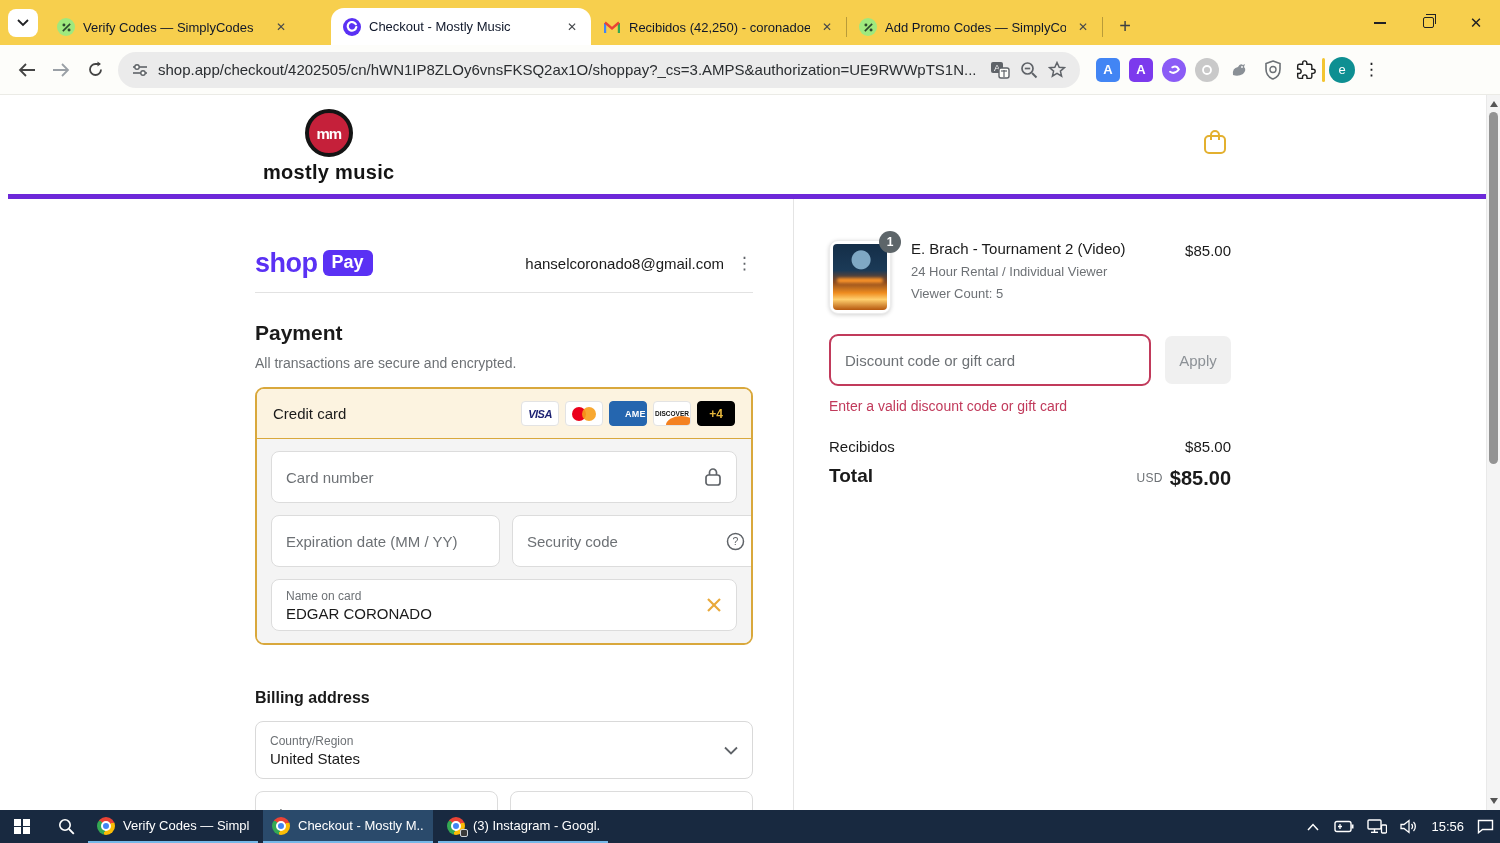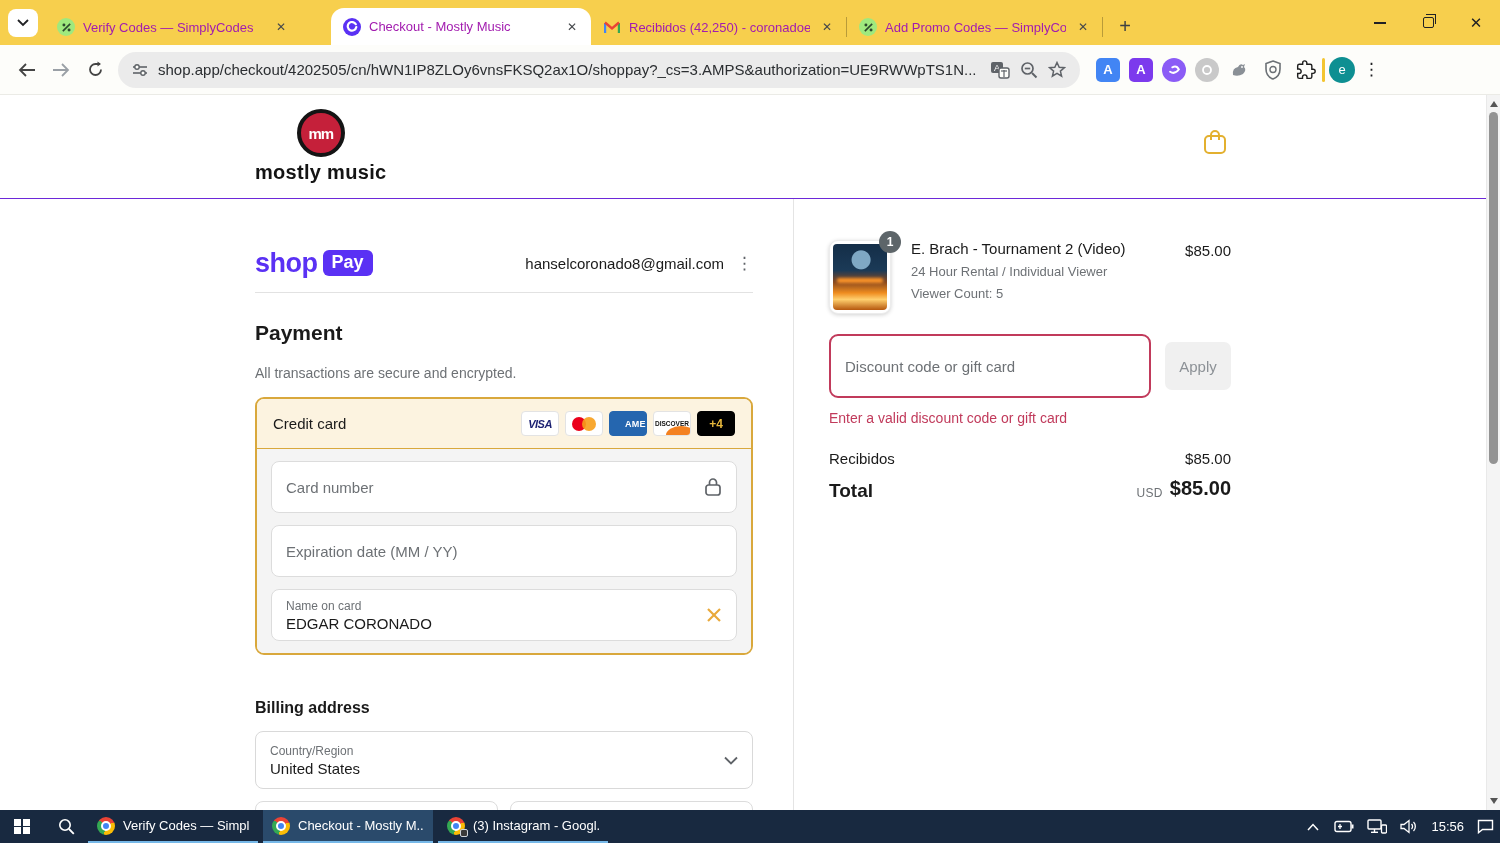--- a/index.html
+++ b/index.html
@@ -4,21 +4,21 @@
 <style>
   * { box-sizing: border-box; margin: 0; padding: 0; }
   html,body { width:1500px; height:843px; overflow:hidden; font-family:"Liberation Sans", sans-serif; background:#fff; }
 
   
   .tabstrip { height:45px; background:#f7cf4d; display:flex; align-items:flex-end; position:relative; }
   .tab-search-btn { position:absolute; left:8px; top:9px; width:30px; height:28px; background:#fff; border-radius:8px; display:flex; align-items:center; justify-content:center; }
   .tabs { display:flex; align-items:flex-end; margin-left:45px; height:45px; }
   .tab { width:255px; height:36px; display:flex; align-items:center; gap:8px; padding:0 10px 0 12px; }
   .tab.active { width:260px; background:#fff; border-radius:13px 13px 0 0; height:37px;margin-left:31px; }
-  .tab-title { flex:1; font-size:13px; color:#a21caf; white-space:nowrap; overflow:hidden; }
+  .tab-title { flex:1; font-size:13px; color:#0f172a; white-space:nowrap; overflow:hidden; }
   .tab-close { font-size:12px; color:#45484b; padding:2px 4px; cursor:default; }
   .tab-sep { width:1px; height:20px; background:rgba(0,0,0,.25); margin-bottom:8px; }
   .favicon { width:18px; height:18px; border-radius:50%; flex:0 0 18px; display:flex; align-items:center; justify-content:center; }
   .favicon.simplycodes { background:#9fe97e; }
   .favicon.shopapp { background:#5a31f4; }
   .favicon.gmail { background:transparent; border-radius:0; }
   .newtab-btn { width:28px; height:28px; display:flex; align-items:center; justify-content:center; font-size:20px; color:#3c4043; margin:0 0 5px 8px; }
   .win-controls { position:absolute; right:0; top:0; height:45px; display:flex; align-items:center; }
   .win-btn { width:48px; height:45px; display:flex; align-items:center; justify-content:center; color:#202124; }
   .min-glyph { width:12px; height:2px; background:#202124; }
@@ -42,42 +42,42 @@
 
   
   .page { position:relative; height:715px; background:#fff; overflow:hidden; }
   .scrollbar { position:absolute; right:0; top:0; width:14px; height:715px; background:#f4f4f4; border-left:1px solid #e9e9e9; z-index:30; }
   .scroll-thumb { position:absolute; left:2px; top:17px; width:9px; height:352px; background:#939393; border-radius:5px; }
   .scroll-arrow { position:absolute; left:0; width:14px; height:14px; display:flex; align-items:center; justify-content:center; }
   .scroll-arrow.up { top:2px; } .scroll-arrow.down { bottom:2px; }
   .tri-up { width:0;height:0;border-left:4px solid transparent;border-right:4px solid transparent;border-bottom:6px solid #555; }
   .tri-down { width:0;height:0;border-left:4px solid transparent;border-right:4px solid transparent;border-top:6px solid #555; }
 
-  .site-header { height:104px; border-bottom:1px solid #6d28d9; position:relative; }
+  .site-header { height:104px; border-bottom:5px solid #6d28d9; position:relative;margin-left:8px; }
   .brand-block { position:absolute; left:255px; top:14px; display:flex; flex-direction:column; align-items:center; gap:4px; }
   .brand-logo { width:48px; height:48px; border-radius:50%; background:#c5203a; border:4px solid #141414; display:flex; align-items:center; justify-content:center; color:#fff; font-weight:bold; font-size:15px; letter-spacing:-1px; }
   .brand-name { font-size:20px; font-weight:bold; color:#141414; letter-spacing:.3px; }
   .cart-btn { position:absolute; right:272px; top:33px; }
 
   .content { position:absolute; top:104px; left:0; right:14px; bottom:0; display:flex; }
   .left-col { width:793px; padding:48px 40px 0 255px; }
   .right-col { flex:1; border-left:1px solid #e4e4e4; padding:41px 0 0 35px; }
   .right-inner { width:402px; }
 
   .shoppay-row { display:flex; justify-content:space-between; align-items:center; height:32px; }
   .shoppay-logo { display:flex; align-items:center; }
   .shoppay-shop { color:#5a31f4; font-size:27px; font-weight:800; letter-spacing:-.5px; }
   .shoppay-pay { background:#5a31f4; color:#fff; font-size:18px; font-weight:bold; border-radius:6px; padding:2px 9px 3px; margin-left:5px; }
   .email-wrap { display:flex; align-items:center; gap:12px; }
   .email-text { font-size:15px; color:#1a1a1a; }
   .kebab { font-size:17px; color:#5f6368; }
   .lc-divider { border-top:1px solid #e2e2e2; margin-top:13px; }
 
   .pay-heading { margin-top:28px; font-size:21px; font-weight:bold; color:#1a1a1a; }
-  .pay-sub { margin-top:20px; font-size:14px; color:#6d7175; }
+  .pay-sub { margin-top:10px; font-size:14px; color:#6d7175; }
 
   .card-box { margin-top:16px; border:2px solid #d9a83c; border-radius:9px; overflow:hidden; }
   .card-head { background:#fcf3e0; display:flex; justify-content:space-between; align-items:center; padding:12px 16px; border-bottom:1px solid #d9a83c; }
   .card-head-label { font-size:15px; color:#1a1a1a; }
   .badges { display:flex; gap:6px; }
   .badge { width:38px; height:25px; border-radius:4px; border:1px solid #e3e3e3; background:#fff; display:flex; align-items:center; justify-content:center; position:relative; overflow:hidden; }
   .badge-visa span { color:#1a1f71; font-weight:bold; font-style:italic; font-size:11px; letter-spacing:-.5px; }
   .mc-c { width:14px; height:14px; border-radius:50%; position:absolute; top:5px; }
   .mc-red { background:#eb001b; left:6px; } .mc-or { background:#f79e1b; right:6px; opacity:.9; }
   .badge-amex { background:#2566af; border-color:#2566af;padding-left:21px; }
@@ -113,30 +113,30 @@
       linear-gradient(180deg,#142e48 0%,#1b3a57 40%,#8a4a20 58%,#ef8c1e 74%,#ffcf6e 84%,#b5570e 100%);
   }
   .thumb-img::after { content:""; position:absolute; left:8%; right:8%; top:52%; height:5px; background:rgba(255,150,40,.95); filter:blur(1.5px); border-radius:2px; }
   .qty-badge { position:absolute; top:-9px; right:-10px; width:22px; height:22px; border-radius:50%; background:#5d6569; color:#fff; font-size:12px; font-weight:bold; display:flex; align-items:center; justify-content:center; }
   .product-info { flex:1; }
   .product-title { font-size:15px; color:#1a1a1a; }
   .product-variant, .product-viewers { font-size:13px; color:#6d7175; margin-top:7px; }
   .product-price { font-size:15px; color:#1a1a1a; margin-top:2px; }
 
   .discount-row { display:flex; gap:14px; margin-top:20px; align-items:center; }
-  .discount-field { flex:1; border:2px solid #c13a5b; border-radius:9px; height:64px; background:#fff; display:flex; align-items:center; padding:0 14px;justify-content:flex-end; }
+  .discount-field { flex:1; border:2px solid #c13a5b; border-radius:9px; height:52px; background:#fff; display:flex; align-items:center; padding:0 14px;justify-content:flex-end; }
   .discount-field input { border:none; outline:none; flex:1; font-size:15px; color:#1a1a1a; font-family:"Liberation Sans", sans-serif; }
   .discount-field input::placeholder { color:#6d7175; opacity:1; }
   .apply-btn { width:66px; height:48px; background:#f0f0f0; border:none; border-radius:7px; color:#8c9196; font-size:15px; font-family:"Liberation Sans", sans-serif; }
   .discount-error { margin-top:12px; font-size:14px; color:#c13a5b; }
 
   .subtotal-row { display:flex; justify-content:space-between; margin-top:24px; font-size:15px; color:#1a1a1a; }
   .total-row { display:flex; justify-content:space-between; align-items:baseline; margin-top:10px; }
   .total-label { font-size:19px; font-weight:bold; color:#1a1a1a; }
-  .total-right { display:flex; align-items:flex-end; gap:7px; }
+  .total-right { display:flex; align-items:center; gap:7px; }
   .total-currency { font-size:12px; color:#6d7175; letter-spacing:.3px; }
   .total-value { font-size:20px; font-weight:bold; color:#1a1a1a; }
 
   
   .taskbar { height:33px; background:#182940; display:flex; align-items:center; position:relative; }
   .tb-start, .tb-search { width:44px; height:33px; display:flex; align-items:center; justify-content:center; }
   .win-logo { display:grid; grid-template-columns:7px 7px; grid-template-rows:7px 7px; gap:1.5px; }
   .win-logo span { background:#fff; }
   .task-btn { width:170px; height:33px; display:flex; align-items:center; gap:8px; padding:0 9px; border-bottom:2px solid #76b8e8; margin-right:5px; color:#fff; font-size:13px; }
   .task-btn.active { background:#2a4a6b; }
@@ -368,20 +368,27 @@
             <input type="text" placeholder="Card number" style="">
             <svg width="18" height="20" viewBox="0 0 18 20">
                 <rect x="2" y="8" width="14" height="10" rx="2.5" fill="none" stroke="#5f6368" stroke-width="1.7"></rect>
                 <path d="M5.5 8 V5.5 a3.5 3.5 0 0 1 7 0 V8" fill="none" stroke="#5f6368" stroke-width="1.7"></path>
               </svg>
           </div>
           <div class="field-row">
             <div class="field">
               <input type="text" placeholder="Expiration date (MM / YY)" style="">
             </div>
+            <div class="field">
+              <input type="text" placeholder="Security code" style="">
+              <svg width="19" height="19" viewBox="0 0 19 19">
+                  <circle cx="9.5" cy="9.5" r="8" fill="none" stroke="#5f6368" stroke-width="1.5"></circle>
+                  <text x="6.6" y="13.4" font-size="10.5" fill="#5f6368" font-family="sans-serif">?</text>
+                </svg>
+            </div>
           </div>
           <div class="field">
             <div class="stacked-inner">
               <span class="stacked-label">Name on card</span>
               <span class="stacked-value">EDGAR CORONADO</span>
             </div>
             <svg width="16" height="16" viewBox="0 0 16 16">
                 <line x1="2" y1="2" x2="14" y2="14" stroke="#e9a93b" stroke-width="2.2"></line>
                 <line x1="14" y1="2" x2="2" y2="14" stroke="#e9a93b" stroke-width="2.2"></line>
               </svg>

